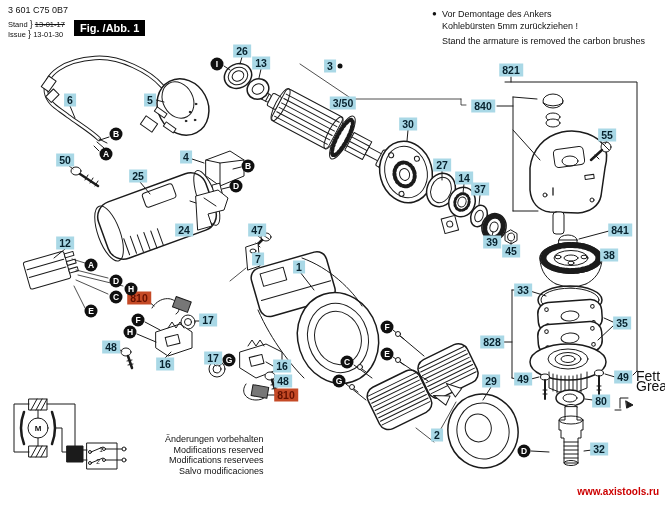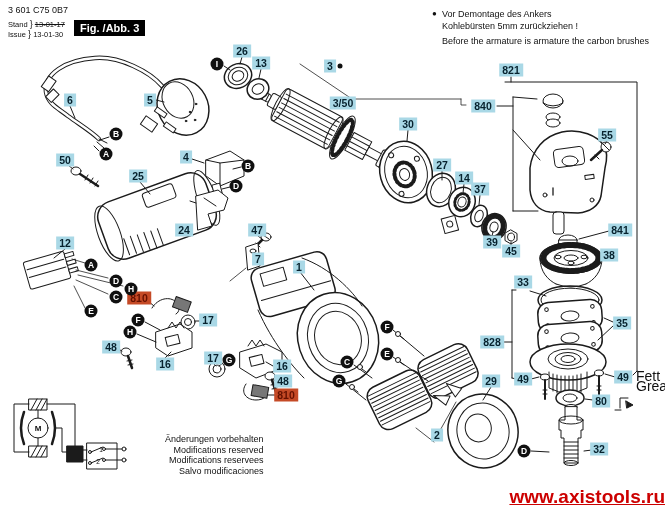--- a/index.html
+++ b/index.html
@@ -15,21 +15,21 @@
   #fig-box{position:absolute;left:74px;top:20px;background:#000;color:#fff;font-weight:bold;
            font-size:11px;padding:2px 6px;}
   #title{position:absolute;left:255px;top:3px;width:190px;text-align:center;font-size:15px;font-weight:bold;}
   #note{position:absolute;left:432px;top:8px;width:228px;font-size:9px;line-height:12px;}
   #note .bullet{float:left;width:10px;font-size:8px;}
   #note .en{margin-top:3px;margin-left:10px;}
   #note .de{margin-left:10px;}
 
   
   #footer-notes{position:absolute;left:165px;top:434px;font-size:9px;line-height:10.5px;text-align:right;}
-  #website{position:absolute;right:0;top:486px;font-size:19px;font-weight:bold;color:var(--web-red);text-decoration:underline;}
+  #website{position:absolute;right:6px;top:486px;font-size:10px;font-weight:bold;color:var(--web-red);}
   #grease-legend{position:absolute;left:636px;top:372px;font-size:14px;line-height:9.5px;}
 
   
   #labels .lbl{position:absolute;transform:translate(-50%,-50%);font-weight:bold;white-space:nowrap;}
   #labels .part{background:var(--label-bg);color:var(--label-text);font-size:10.5px;padding:0 3px;line-height:13px;}
   #labels .red{background:var(--red-bg);color:var(--red-text);font-size:10.5px;padding:0 3px;line-height:13px;}
   #labels .letter{background:#101010;color:#fff;width:13px;height:13px;border-radius:50%;
                   font-size:8.5px;line-height:13px;text-align:center;}
   #labels .tiny{font-size:6.5px;font-weight:normal;color:#111;}
   #labels .m{font-size:8px;color:#111;}
@@ -52,27 +52,27 @@
   <div class="issue-row" style="top:19px;">
     <span>Stand</span>
     <span class="brace">}</span>
     <span class="struck">13-01-17</span>
   </div>
   <div class="issue-row" style="top:29px;">
     <span>Issue</span>
     <span class="brace">}</span>
     <span>13-01-30</span>
   </div>
-  <div id="fig-box">Fig. /Abb. 3</div>
+  <div id="fig-box">Fig. /Abb. 1</div>
 
   <div id="note">
     <span class="bullet">●</span>
     <div class="de">Vor Demontage des Ankers</div>
     <div class="de">Kohlebürsten 5mm zurückziehen !</div>
-    <div class="en">Before the armature is armature the carbon brushes</div>
+    <div class="en">Stand the armature is removed the carbon brushes</div>
   </div>
 
   <svg width="665" height="510" viewBox="0 0 665 510">
 
     <g>
       <path d="M162,86 C150,72 120,56 95,58 C65,60 44,74 46,92 C48,104 58,108 68,116 C82,126 92,132 99,139" style="stroke-width:4.5"></path>
       <path d="M162,86 C150,72 120,56 95,58 C65,60 44,74 46,92 C48,104 58,108 68,116 C82,126 92,132 99,139" style="stroke:#fff;stroke-width:2.6"></path>
       <rect class="f" x="42" y="80" width="13" height="9" transform="rotate(-55 48 84)"></rect>
       <rect class="f" x="47" y="92" width="11" height="8" transform="rotate(-45 52 96)"></rect>
       <rect class="f" x="142" y="119" width="14" height="10" transform="rotate(35 149 124)"></rect>
@@ -533,21 +533,21 @@
       <div class="lbl part" style="left: 330px; top: 66px;">3</div>
       <div class="lbl dot" style="left: 340px; top: 66px;"></div>
       <div class="lbl part" style="left: 343px; top: 103px;">3/50</div>
       <div class="lbl part" style="left: 408px; top: 124px;">30</div>
       <div class="lbl part" style="left: 442px; top: 165px;">27</div>
       <div class="lbl part" style="left: 464px; top: 178px;">14</div>
       <div class="lbl part" style="left: 480px; top: 189px;">37</div>
       <div class="lbl part" style="left: 492px; top: 242px;">39</div>
       <div class="lbl part" style="left: 511px; top: 251px;">45</div>
       <div class="lbl part" style="left: 609px; top: 255px;">38</div>
-      <div class="lbl part" style="left: 523px; top: 282px;">33</div>
+      <div class="lbl part" style="left: 523px; top: 290px;">33</div>
       <div class="lbl part" style="left: 622px; top: 323px;">35</div>
       <div class="lbl part" style="left: 492px; top: 342px;">828</div>
       <div class="lbl part" style="left: 523px; top: 379px;">49</div>
       <div class="lbl part" style="left: 623px; top: 377px;">49</div>
       <div class="lbl part" style="left: 601px; top: 401px;">80</div>
       <div class="lbl part" style="left: 599px; top: 449px;">32</div>
       <div class="lbl part" style="left: 491px; top: 381px;">29</div>
       <div class="lbl part" style="left: 511px; top: 70px;">821</div>
       <div class="lbl part" style="left: 483px; top: 106px;">840</div>
       <div class="lbl part" style="left: 607px; top: 135px;">55</div>

